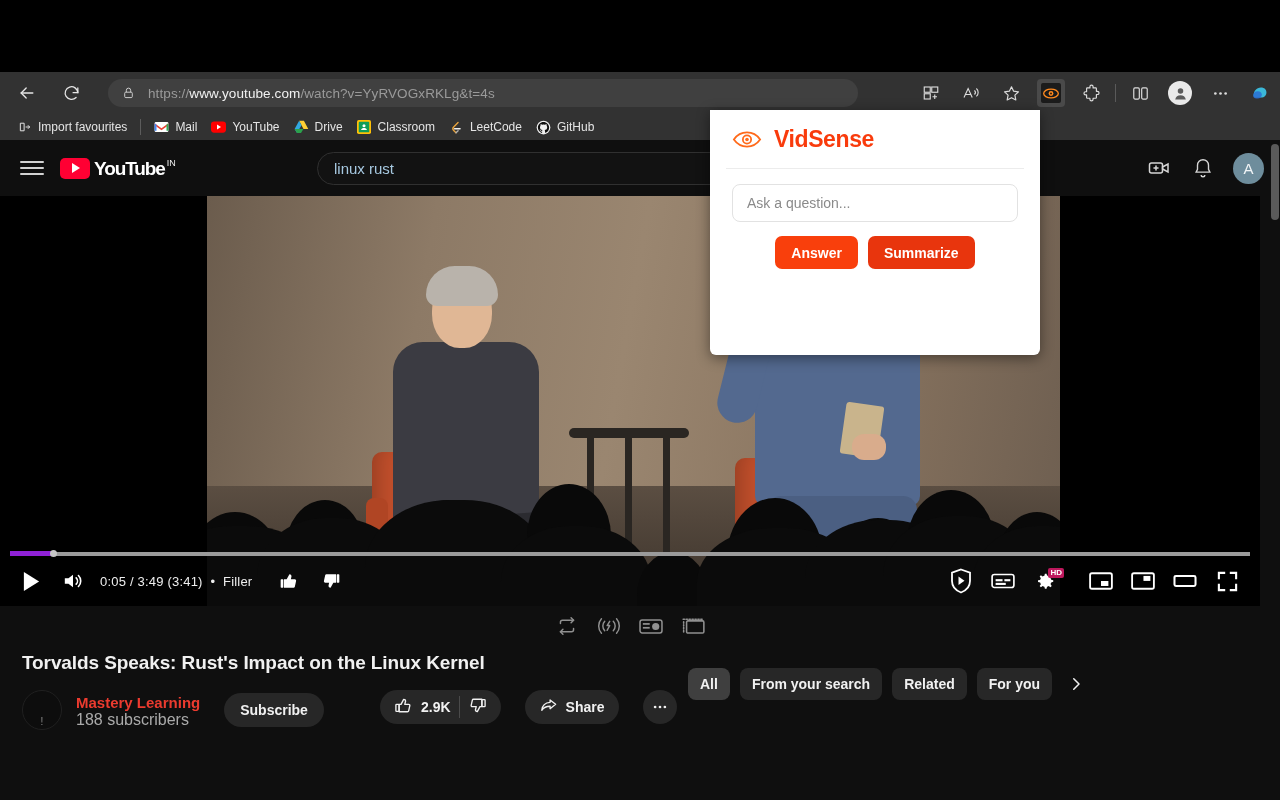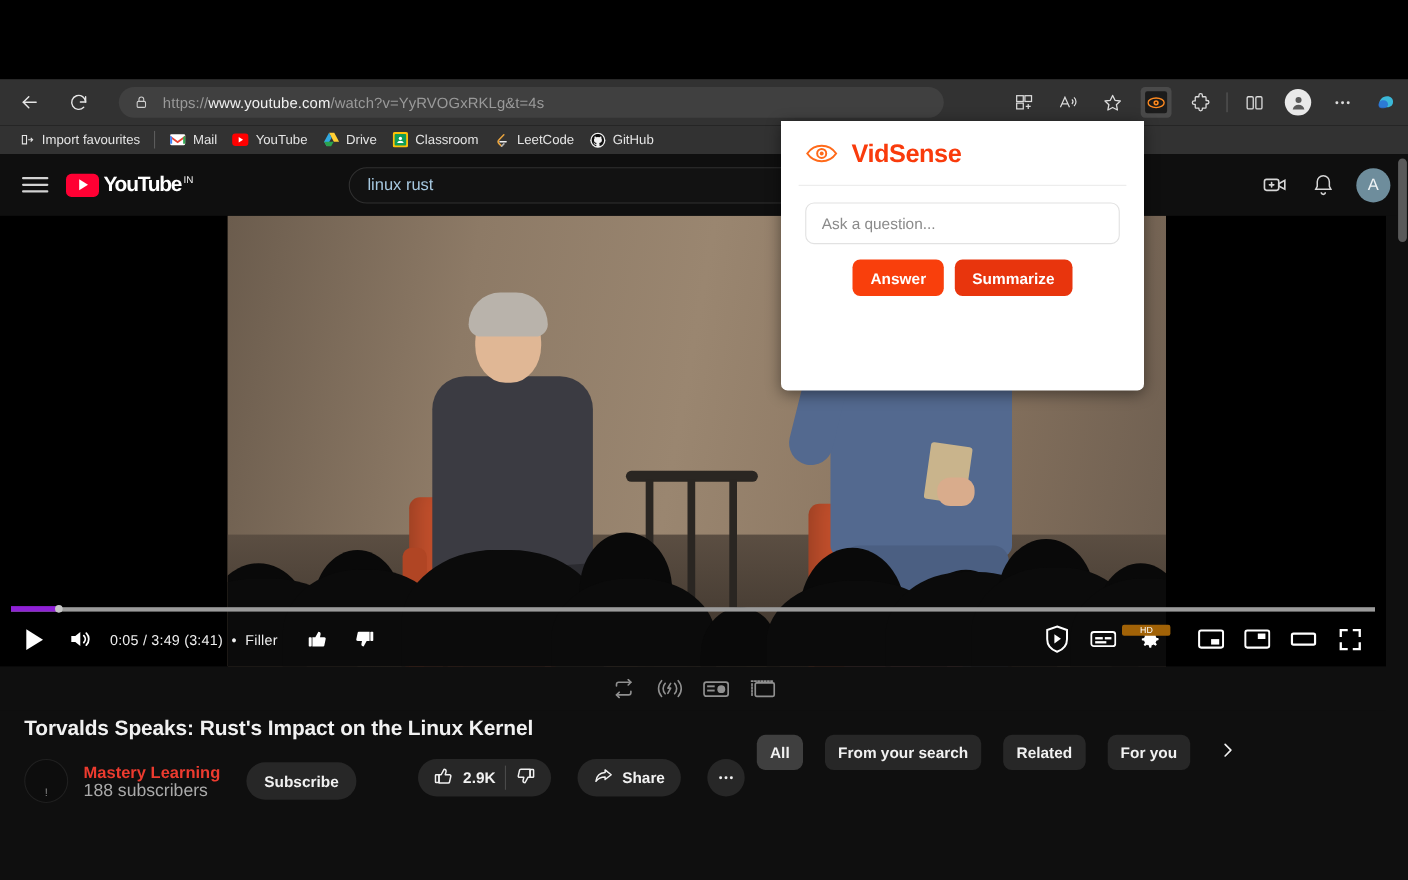--- a/index.html
+++ b/index.html
@@ -134,22 +134,22 @@
 
   
   .progress { position:absolute; left:0; bottom:50px; width:1260px; height:5px; }
   .prog-bg { position:absolute; left:10px; top:1px; width:1240px; height:3.5px; background:#9b9b9b; }
   .prog-played { position:absolute; left:10px; top:0px; height:5px; background:#8f21d6; }
   .prog-dot { position:absolute; top:-1px; width:7px; height:7px; border-radius:50%; background:#c6c6c6; }
   .controls { position:absolute; left:0; bottom:0; width:1260px; height:50px; display:flex; align-items:center; }
   .cbtn { width:42px; height:42px; display:flex; align-items:center; justify-content:center; color:#fff; }
   .ctime { font-size:13px; color:#eee; margin-left:6px; white-space:nowrap; letter-spacing:.2px; }
   .cright { position:absolute; right:4px; bottom:0; height:50px; display:flex; align-items:center; }
-  .hd-badge { position:absolute; top:8px; right:2px; background:#a16207; color:#fff;
-    font-size:8px; font-weight:normal; border-radius:2px; padding:0 16px; line-height:10px; }
+  .hd-badge { position:absolute; top:8px; right:2px; background:#be185d; color:#fff;
+    font-size:8px; font-weight:bold; border-radius:2px; padding:0 2px; line-height:10px; }
 
   .belowrow { position:absolute; left:0; top:466px; width:1260px; height:40px;
     display:flex; align-items:center; justify-content:center; gap:14px; background:#0f0f0f; }
   .brow-ic { width:28px; height:28px; display:flex; align-items:center; justify-content:center; color:#909090; }
 
   
   .meta { position:absolute; left:0; top:506px; width:1260px; }
   .vtitle { position:absolute; left:22px; top:6px; font-size:19px; font-weight:bold; color:#f1f1f1; letter-spacing:-.1px;}
   .chanrow { position:absolute; left:22px; top:44px; display:flex; align-items:center; }
   .chav { width:40px; height:40px; border-radius:50%; background:#0d0d0d; border:1px solid #202020;
@@ -158,21 +158,21 @@
   .chtext { margin-left:14px; }
   .chname { font-size:15px; font-weight:bold; color:#ec3b2f; line-height:19px; }
   .chsubs { font-size:16px; color:#aaa; line-height:16px; }
   .subbtn { margin-left:24px; height:34px; padding:0 16px; border-radius:17px; background:#272727;
     display:flex; align-items:center; color:#f1f1f1; font-size:14px; font-weight:bold; }
   .actions { position:absolute; left:380px; top:44px; display:flex; align-items:center; gap:24px; }
   .pill { height:34px; border-radius:17px; background:#272727; display:flex; align-items:center; padding:0 14px; gap:8px; color:#f1f1f1; font-size:14px; font-weight:bold;}
   .pill .div { width:1px; height:22px; background:#4a4a4a; }
   .pill-round { width:34px; height:34px; border-radius:50%; background:#272727; display:flex; align-items:center; justify-content:center; color:#f1f1f1; }
 
-  .chips { position:absolute; left:688px; top:668px; display:flex; gap:20px; z-index:3; }
+  .chips { position:absolute; left:688px; top:668px; display:flex; align-items:center; gap:10px; z-index:3; }
   .chip { height:32px; padding:0 12px; border-radius:8px; background:#272727; display:flex; align-items:center;
     color:#f1f1f1; font-size:14px; font-weight:bold; white-space:nowrap; }
   .chip.active { background:#3f3f3f; }
   .chip-arrow { width:28px; height:28px; display:flex; align-items:center; justify-content:center; color:#f1f1f1; }
 
   
   .scrollbar { position:absolute; right:0; top:140px; width:10px; height:660px; background:#0f0f0f; z-index:8;}
   .scrollthumb { position:absolute; right:1px; top:4px; width:8px; height:76px; background:#5a5a5a; border-radius:4px; }
 
   

